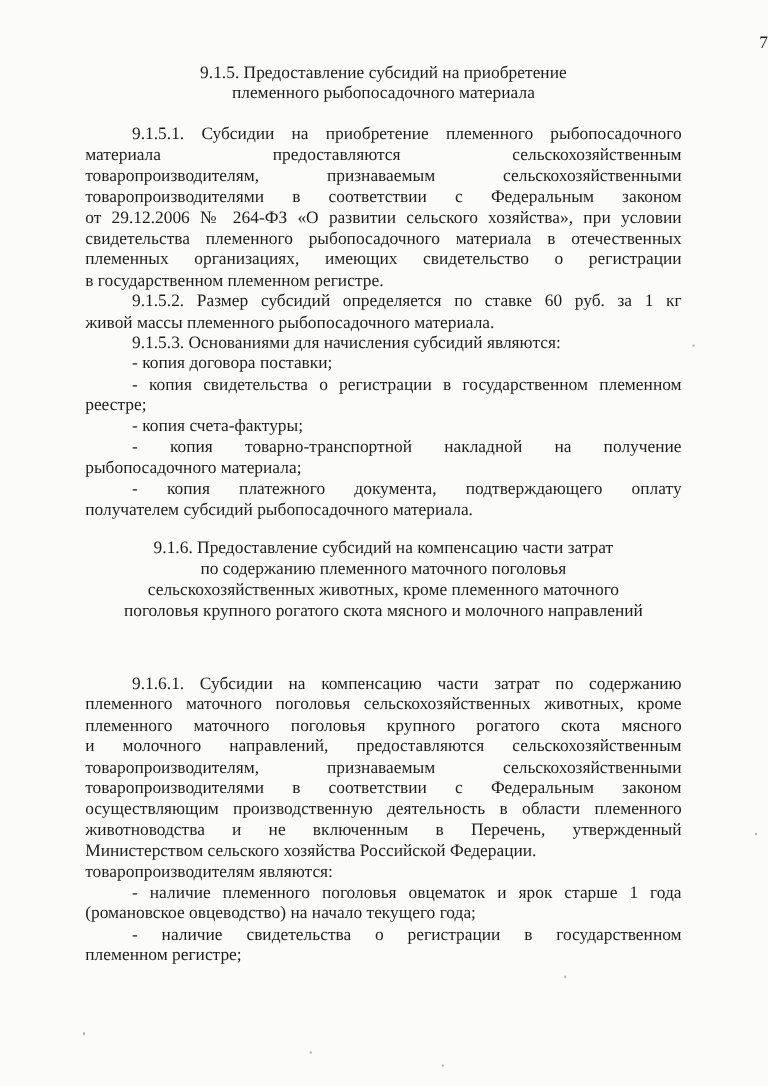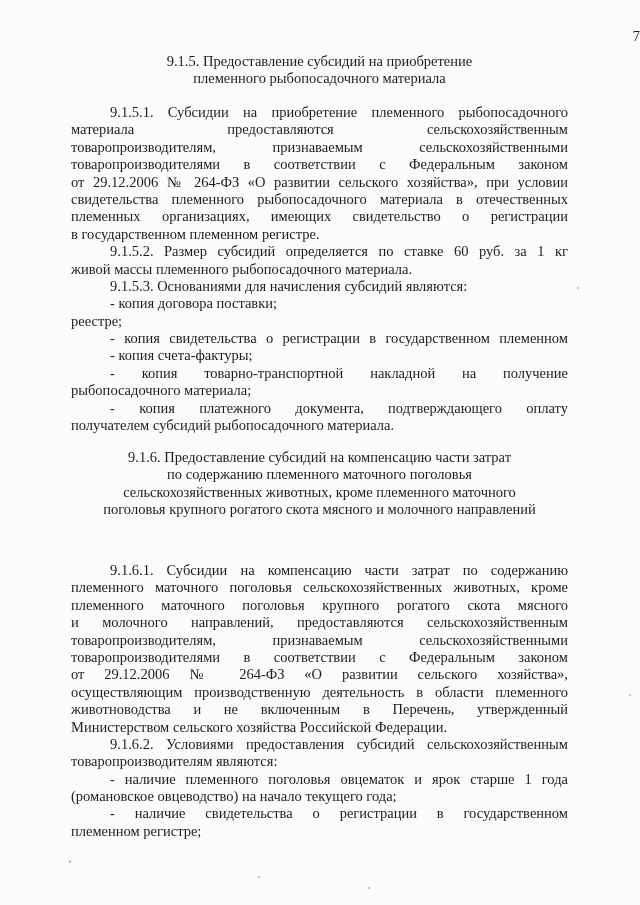--- a/index.html
+++ b/index.html
@@ -69,22 +69,22 @@
       <div class="ln">племенных организациях, имеющих свидетельство о регистрации</div>
       <div class="ln last">в государственном племенном регистре.</div>
     </div>
     <div>
       <div class="ln ind">9.1.5.2. Размер субсидий определяется по ставке 60 руб. за 1 кг</div>
       <div class="ln last">живой массы племенного рыбопосадочного материала.</div>
     </div>
     <div>
       <div class="ln ind last">9.1.5.3. Основаниями для начисления субсидий являются:</div>
       <div class="ln ind last">- копия договора поставки;</div>
+      <div class="ln ind">- копия свидетельства о регистрации в государственном племенном</div>
       <div class="ln last">реестре;</div>
-      <div class="ln ind">- копия свидетельства о регистрации в государственном племенном</div>
       <div class="ln ind last">- копия счета-фактуры;</div>
       <div class="ln ind">- копия товарно-транспортной накладной на получение</div>
       <div class="ln last">рыбопосадочного материала;</div>
       <div class="ln ind">- копия платежного документа, подтверждающего оплату</div>
       <div class="ln last">получателем субсидий рыбопосадочного материала.</div>
     </div>
   </div>
 
   <div class="abs col" style="top:449px">
     <div class="hln">9.1.6. Предоставление субсидий на компенсацию части затрат</div>
@@ -94,27 +94,25 @@
   </div>
 
   <div class="abs col" style="top:562px">
     <div>
       <div class="ln ind">9.1.6.1. Субсидии на компенсацию части затрат по содержанию</div>
       <div class="ln">племенного маточного поголовья сельскохозяйственных животных, кроме</div>
       <div class="ln">племенного маточного поголовья крупного рогатого скота мясного</div>
       <div class="ln">и молочного направлений, предоставляются сельскохозяйственным</div>
       <div class="ln">товаропроизводителям, признаваемым сельскохозяйственными</div>
       <div class="ln">товаропроизводителями в соответствии с Федеральным законом</div>
-      <div class="ln">от 29.12.2006 № 264-ФЗ «О развитии сельского хозяйства»,</div>
       <div class="ln">осуществляющим производственную деятельность в области племенного</div>
       <div class="ln">животноводства и не включенным в Перечень, утвержденный</div>
       <div class="ln last">Министерством сельского хозяйства Российской Федерации.</div>
     </div>
     <div>
-      <div class="ln ind">9.1.6.2. Условиями предоставления субсидий сельскохозяйственным</div>
       <div class="ln last">товаропроизводителям являются:</div>
       <div class="ln ind">- наличие племенного поголовья овцематок и ярок старше 1 года</div>
       <div class="ln last">(романовское овцеводство) на начало текущего года;</div>
       <div class="ln ind">- наличие свидетельства о регистрации в государственном</div>
       <div class="ln last">племенном регистре;</div>
     </div>
   </div>
 
   <div class="speck" style="left:577px;top:287px;width:2px;height:2px"></div>
   <div class="speck" style="left:470px;top:813px;width:2px;height:2px"></div>

